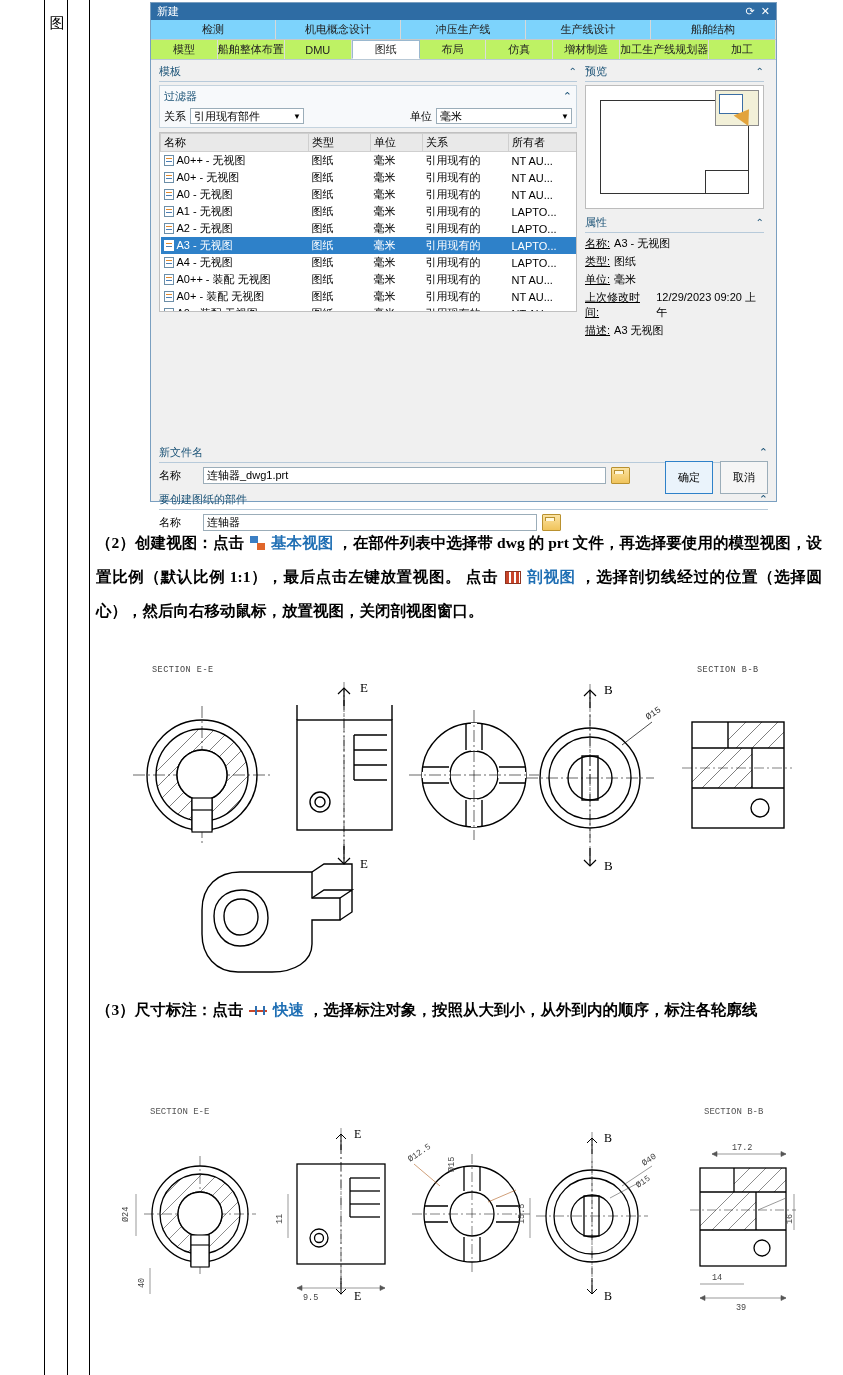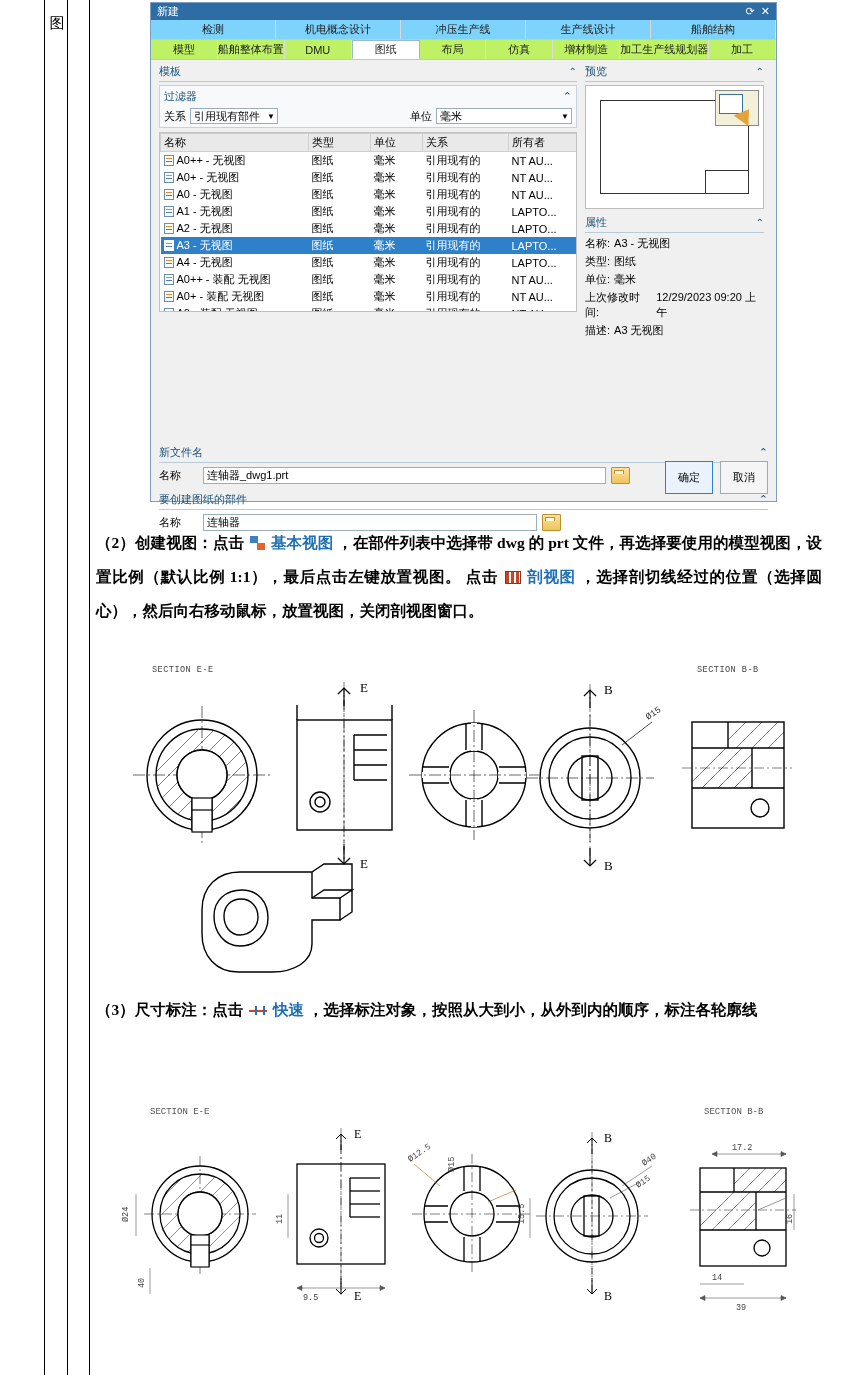--- a/index.html
+++ b/index.html
@@ -88,21 +88,21 @@
   .filter-box { border:1px solid #c4d3de; background:#f7f9fb; padding:3px 4px; margin-bottom:4px;}
   .filter-head { display:flex; align-items:center; color:#1a5276; font-size:11px; margin-bottom:4px;}
   .filter-head .lbl{flex:1;}
   .filter-row { display:flex; align-items:center; font-size:11px; gap:4px; }
   .filter-row .gap { flex:1; }
   .combo {
     border:1px solid #9badb9; background:#fff; height:16px;
     display:flex; align-items:center; padding:0 2px 0 3px; font-size:11px;
   }
   .combo .arrow { margin-left:auto; font-size:8px; padding-left:6px;}
-  .combo.w-rel { width:88px;justify-content:flex-end; }
+  .combo.w-rel { width:114px;justify-content:flex-end; }
   .combo.w-unit { width:136px; }
 
   table.tmpl { width:418px; border-collapse:collapse; background:#fff; }
   table.tmpl th {
     background:#e9e9e9; border:1px solid #cfcfcf; font-weight:normal;
     font-size:11px; text-align:left; padding:1px 3px; height:15px;
   }
   table.tmpl td {
     border-bottom:0; font-size:11px; padding:1px 3px; height:16px;
     white-space:nowrap; overflow:hidden;
@@ -137,21 +137,21 @@
   }
   .pv-badge {
     position:absolute; right:4px; top:4px; width:44px; height:36px;
     border:1px solid #8a8a8a; background:#f2f0d8;
   }
   .pv-badge .p1{position:absolute;left:3px;top:3px;width:24px;height:20px;border:1px solid #3b6ea5;background:#fff;}
   .pv-badge .p2{position:absolute;right:4px;bottom:3px;width:0;height:0;border-left:9px solid transparent;border-right:9px solid transparent;border-bottom:14px solid #e2a33c;transform:rotate(35deg);}
 
   .prop-list { font-size:11px; }
   .prop-list .row { display:flex; margin-bottom:3px; }
-  .prop-list .k { width:auto; margin-right:4px; }
+  .prop-list .k { width:auto; margin-right:4px;text-decoration:underline; }
   .prop-list .v { }
 
   
   .blk { margin: 4px 8px 0 8px; }
   .blk-head {
     display:flex; align-items:center; color:#1a5276; font-size:11px;
     border-bottom:1px solid #b7cada; padding-bottom:2px; margin-bottom:4px;
   }
   .blk-head .lbl{flex:1;}
   .frow { display:flex; align-items:center; font-size:11px; margin-bottom:4px; }

